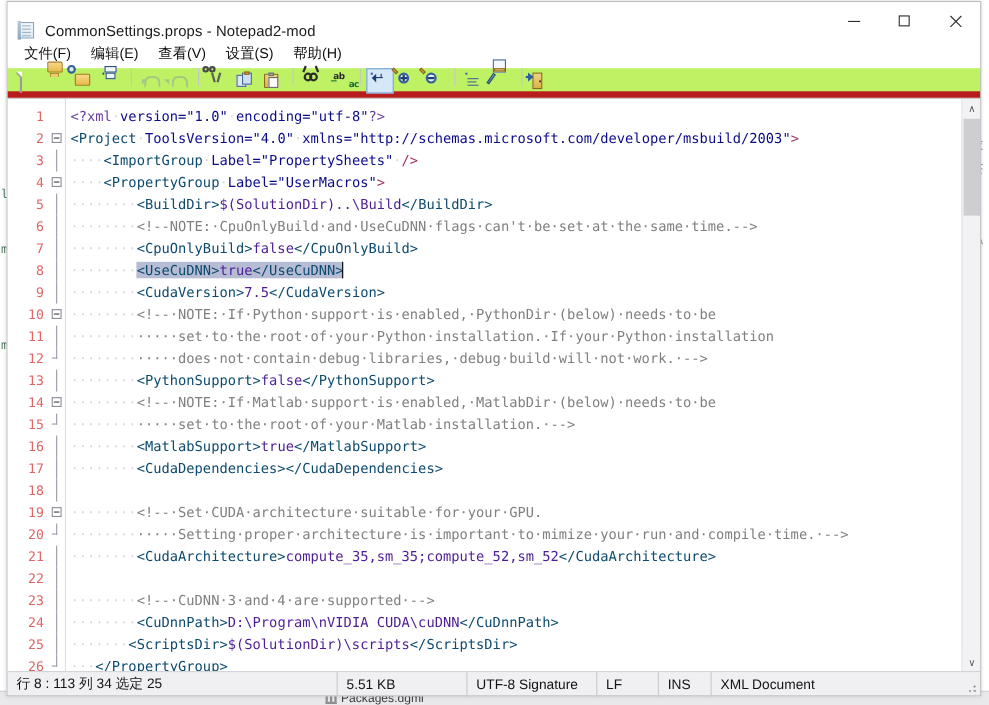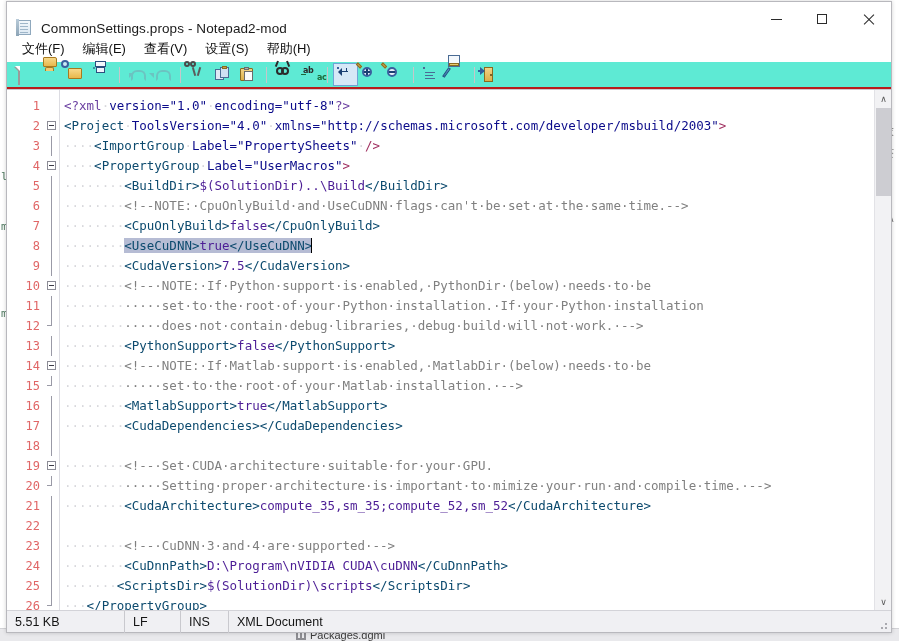--- a/index.html
+++ b/index.html
@@ -121,24 +121,24 @@
     padding-left: 6px;
     font-size: 13px; color: #101010;
   }
   .menu-item {
     padding: 3px 9px 4px 9px; cursor: default; white-space: nowrap;
   }
 
   
   #toolbar {
     height: 27px; flex: 0 0 27px;
-    background: #5eead4;
-    display: flex; align-items: center;
+    background: #bef264;
+    display: flex; align-items: flex-start;
     padding-left: 7px; gap: 0px;
-    border-bottom: 2px solid #b91c1c;
+    border-bottom: 6px solid #b91c1c;
   }
   .tbtn {
     width: 25px; height: 23px; flex: none;
     display: flex; align-items: center; justify-content: center;
     position: relative; cursor: default;
   }
   .tbtn.active {
     background: #d6e8f7;
     border: 1px solid #6ea4d6;
   }
@@ -568,19 +568,21 @@
       </div>
     <div id="code"><div class="row"><span class="t-pi">&lt;?xml</span><span class="ws">·</span><span class="t-attr">version=</span><span class="t-str">"1.0"</span><span class="ws">·</span><span class="t-attr">encoding=</span><span class="t-str">"utf-8"</span><span class="t-pi">?&gt;</span></div><div class="row"><span class="t-tag">&lt;Project</span><span class="ws">·</span><span class="t-attr">ToolsVersion=</span><span class="t-str">"4.0"</span><span class="ws">·</span><span class="t-attr">xmlns=</span><span class="t-str">"http://schemas.microsoft.com/developer/msbuild/2003"</span><span class="t-pun">&gt;</span></div><div class="row"><span class="ws">····</span><span class="t-tag">&lt;ImportGroup</span><span class="ws">·</span><span class="t-attr">Label=</span><span class="t-str">"PropertySheets"</span><span class="ws">·</span><span class="t-pun">/&gt;</span></div><div class="row"><span class="ws">····</span><span class="t-tag">&lt;PropertyGroup</span><span class="ws">·</span><span class="t-attr">Label=</span><span class="t-str">"UserMacros"</span><span class="t-pun">&gt;</span></div><div class="row"><span class="ws">········</span><span class="t-tag">&lt;BuildDir&gt;</span><span class="t-txt">$(SolutionDir)..\Build</span><span class="t-tag">&lt;/BuildDir&gt;</span></div><div class="row"><span class="ws">········</span><span class="t-cmt">&lt;!--NOTE:·CpuOnlyBuild·and·UseCuDNN·flags·can't·be·set·at·the·same·time.--&gt;</span></div><div class="row"><span class="ws">········</span><span class="t-tag">&lt;CpuOnlyBuild&gt;</span><span class="t-txt">false</span><span class="t-tag">&lt;/CpuOnlyBuild&gt;</span></div><div class="row selected-row"><span class="ws">········</span><span class="t-tag sel">&lt;UseCuDNN&gt;</span><span class="t-txt sel">true</span><span class="t-tag sel">&lt;/UseCuDNN&gt;</span><span class="caret"></span></div><div class="row"><span class="ws">········</span><span class="t-tag">&lt;CudaVersion&gt;</span><span class="t-txt">7.5</span><span class="t-tag">&lt;/CudaVersion&gt;</span></div><div class="row"><span class="ws">········</span><span class="t-cmt">&lt;!--·NOTE:·If·Python·support·is·enabled,·PythonDir·(below)·needs·to·be</span></div><div class="row"><span class="ws">········</span><span class="t-cmt">·····set·to·the·root·of·your·Python·installation.·If·your·Python·installation</span></div><div class="row"><span class="ws">········</span><span class="t-cmt">·····does·not·contain·debug·libraries,·debug·build·will·not·work.·--&gt;</span></div><div class="row"><span class="ws">········</span><span class="t-tag">&lt;PythonSupport&gt;</span><span class="t-txt">false</span><span class="t-tag">&lt;/PythonSupport&gt;</span></div><div class="row"><span class="ws">········</span><span class="t-cmt">&lt;!--·NOTE:·If·Matlab·support·is·enabled,·MatlabDir·(below)·needs·to·be</span></div><div class="row"><span class="ws">········</span><span class="t-cmt">·····set·to·the·root·of·your·Matlab·installation.·--&gt;</span></div><div class="row"><span class="ws">········</span><span class="t-tag">&lt;MatlabSupport&gt;</span><span class="t-txt">true</span><span class="t-tag">&lt;/MatlabSupport&gt;</span></div><div class="row"><span class="ws">········</span><span class="t-tag">&lt;CudaDependencies&gt;&lt;/CudaDependencies&gt;</span></div><div class="row">&nbsp;</div><div class="row"><span class="ws">········</span><span class="t-cmt">&lt;!--·Set·CUDA·architecture·suitable·for·your·GPU.</span></div><div class="row"><span class="ws">········</span><span class="t-cmt">·····Setting·proper·architecture·is·important·to·mimize·your·run·and·compile·time.·--&gt;</span></div><div class="row"><span class="ws">········</span><span class="t-tag">&lt;CudaArchitecture&gt;</span><span class="t-txt">compute_35,sm_35;compute_52,sm_52</span><span class="t-tag">&lt;/CudaArchitecture&gt;</span></div><div class="row">&nbsp;</div><div class="row"><span class="ws">········</span><span class="t-cmt">&lt;!--·CuDNN·3·and·4·are·supported·--&gt;</span></div><div class="row"><span class="ws">········</span><span class="t-tag">&lt;CuDnnPath&gt;</span><span class="t-txt">D:\Program\nVIDIA CUDA\cuDNN</span><span class="t-tag">&lt;/CuDnnPath&gt;</span></div><div class="row"><span class="ws">·······</span><span class="t-tag">&lt;ScriptsDir&gt;</span><span class="t-txt">$(SolutionDir)\scripts</span><span class="t-tag">&lt;/ScriptsDir&gt;</span></div><div class="row"><span class="ws">···</span><span class="t-tag">&lt;/PropertyGroup&gt;</span></div></div>
     <div id="vscroll">
       <div class="sb-arrow" id="sb-up">∧</div>
       <div id="sb-thumb"></div>
       <div class="sb-arrow" id="sb-down">∨</div>
     </div>
   </div>
 
   <div id="statusbar">
+    <div class="sb-cell" id="sb-pos">行 8 : 113   列 34   选定 25</div>
     <div class="sb-cell" id="sb-size">5.51 KB</div>
+    <div class="sb-cell" id="sb-enc">UTF-8 Signature</div>
     <div class="sb-cell" id="sb-eol">LF</div>
     <div class="sb-cell" id="sb-mode">INS</div>
     <div class="sb-cell" id="sb-doctype">XML Document</div>
     <div id="sb-grip"></div>
   </div>
 </div>
 
 </body></html>

